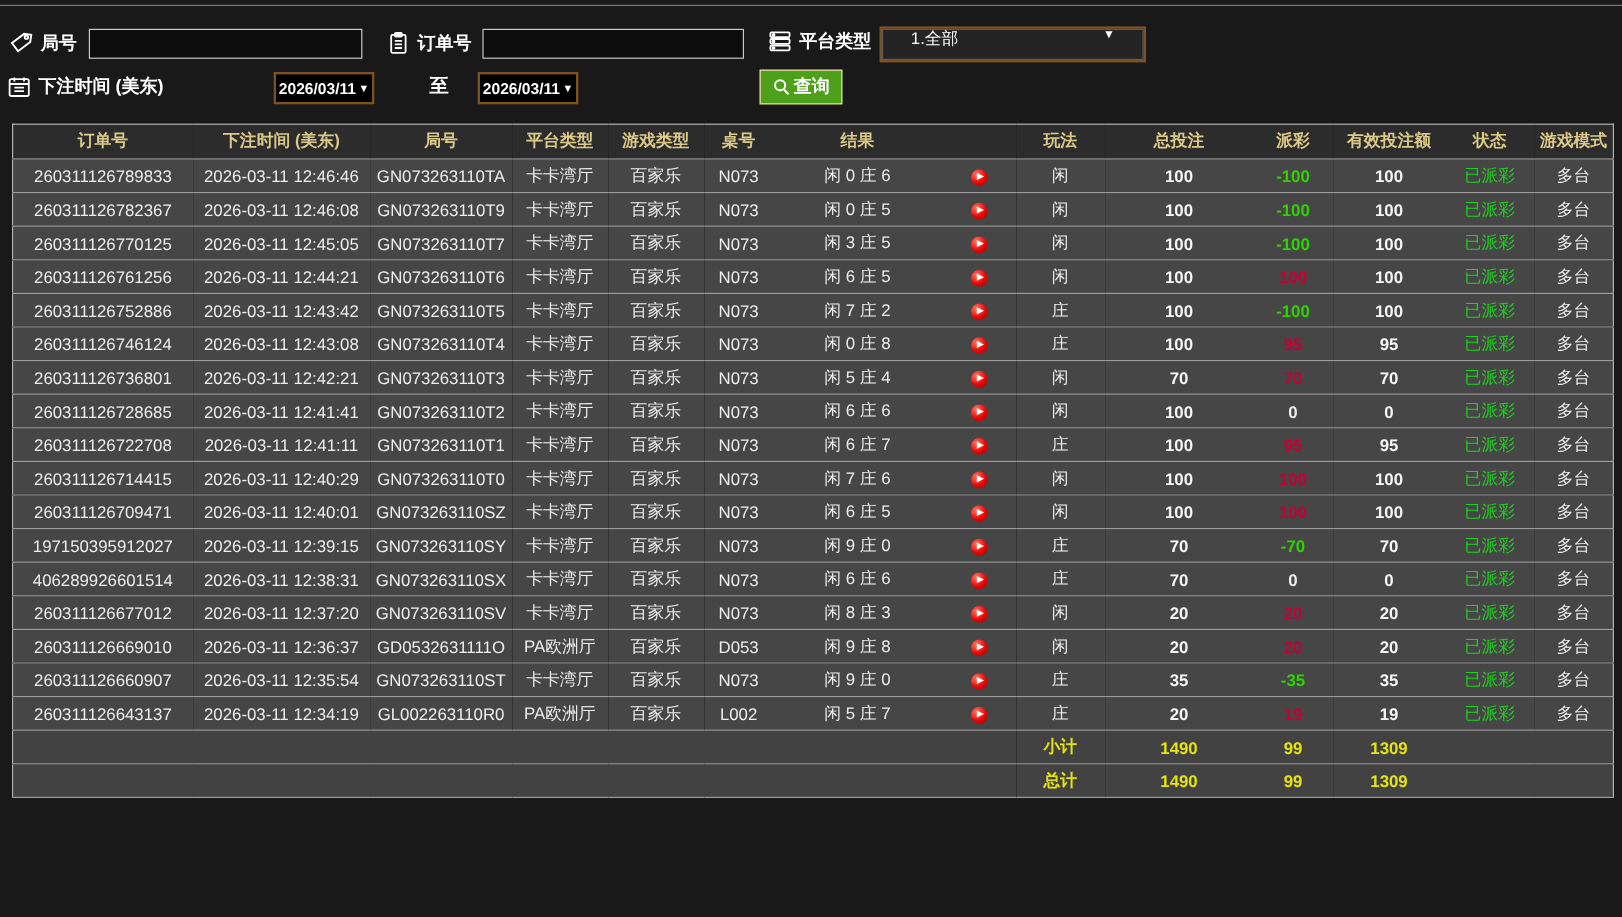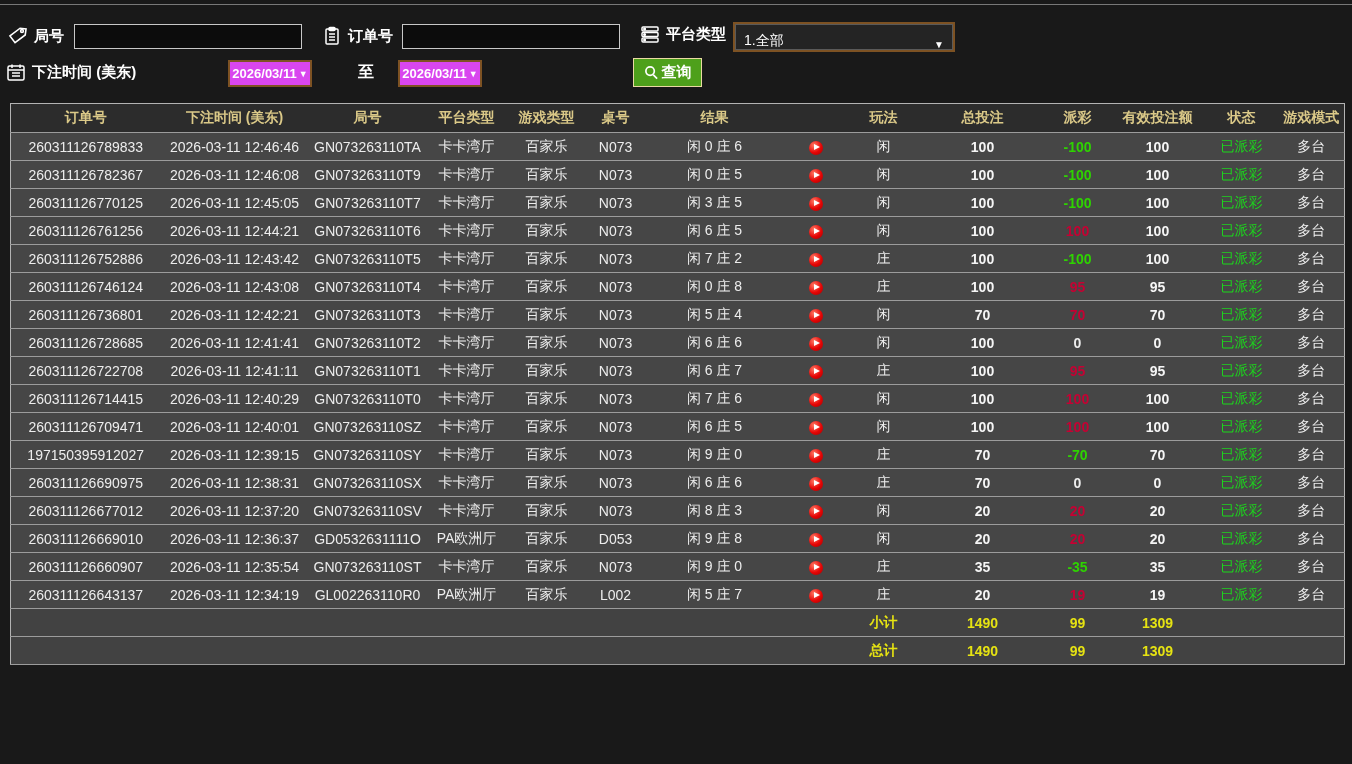--- a/index.html
+++ b/index.html
@@ -29,28 +29,28 @@
 
   .g-game     { left:8px;   top:26px; }
   .g-order    { left:322px; top:26px; }
   .g-platform { left:640px; top:24px; }
   .g-bettime  { left:6px;   top:62px; }
 
   .selectbox {
     position:absolute; left:733px; top:22px; width:222px; height:30px;
     background:#242424; border:2px solid var(--date-border-brown);
     box-shadow: inset 0 0 0 1px #5a5a5a;
-    display:flex; align-items:flex-end; justify-content:space-between;
-    padding:0 9px; font-size:14px; color:#ffffff; cursor:pointer;
+    display:flex; align-items:flex-start; justify-content:space-between;
+    padding:0 24px; font-size:14px; color:#ffffff; cursor:pointer;
   }
   .selectbox .caret { font-size:10px; color:#ffffff; }
 
   .datebox {
     position:absolute; top:60px; width:84px; height:27px;
-    background:#d946ef; border:2px solid var(--date-border-brown);
+    background:#000000; border:2px solid var(--date-border-brown);
     display:flex; align-items:center; justify-content:center; gap:2px;
     font-size:13px; font-weight:bold; color:#ffffff; cursor:pointer; white-space:nowrap;
   }
   #date-from { left:228px; }
   #date-to   { left:398px; }
   .datebox .caret { font-size:9px; }
   .to-label { position:absolute; left:358px; top:62px; font-size:16px; font-weight:bold; color:#ffffff; }
 
   .search-btn {
     position:absolute; left:633px; top:58px; width:69px; height:29px;
@@ -405,21 +405,21 @@
           <td>闲 9 庄 0</td>
           <td><span class="play-btn"></span></td>
           <td>庄</td>
           <td class="num">70</td>
           <td class="pay-neg">-70</td>
           <td class="num">70</td>
           <td class="status">已派彩</td>
           <td>多台</td>
         </tr>
         <tr>
-          <td>260311126690975</td>
+          <td>406289926601514</td>
           <td>2026-03-11 12:38:31</td>
           <td>GN073263110SX</td>
           <td>卡卡湾厅</td>
           <td>百家乐</td>
           <td>N073</td>
           <td>闲 6 庄 6</td>
           <td><span class="play-btn"></span></td>
           <td>庄</td>
           <td class="num">70</td>
           <td class="pay-zero">0</td>

